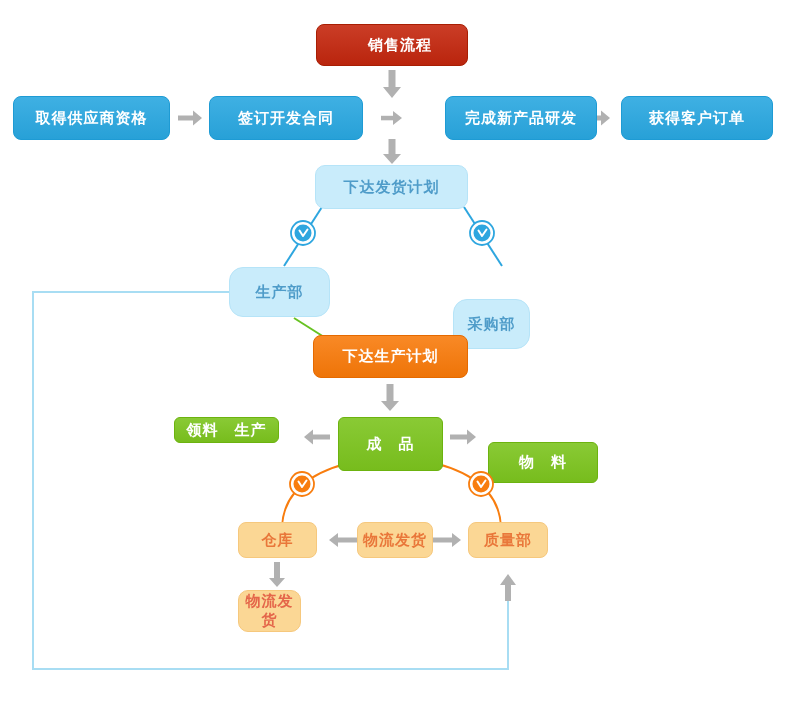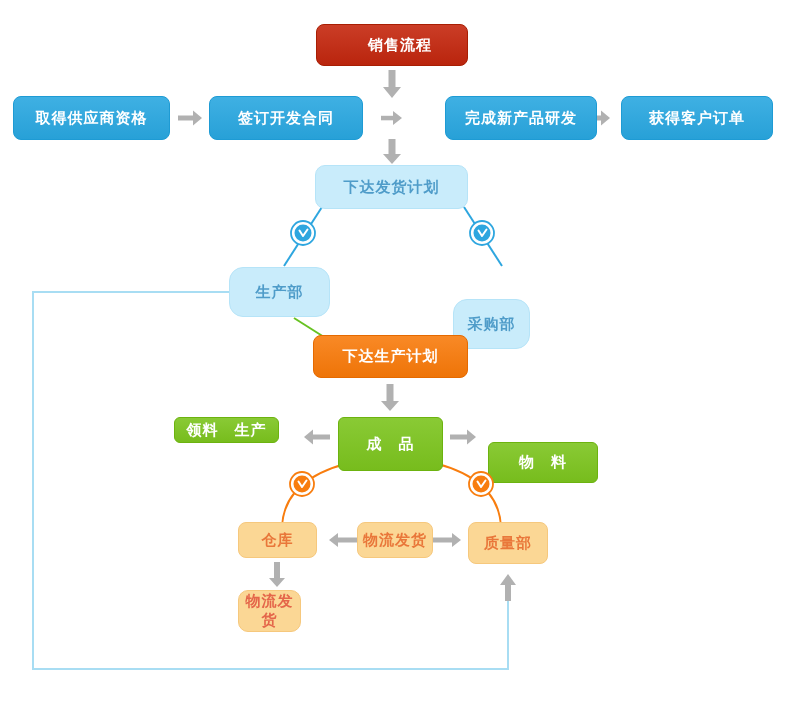--- a/index.html
+++ b/index.html
@@ -115,21 +115,21 @@
   <div class="node lightblue r14" style="left:453px;top:267px;width:77px;height:50px;margin-top:32px;">采购部</div>
 
   <div class="node orange" style="left:313px;top:335px;width:155px;height:43px;">下达生产计划</div>
 
   <div class="node green" style="left:174px;top:417px;width:105px;height:26px;">领料　生产</div>
   <div class="node green" style="left:338px;top:417px;width:105px;height:54px;text-align:right;">成　品</div>
   <div class="node green" style="left:488px;top:442px;width:110px;height:41px;">物　料</div>
 
   <div class="node lightorange" style="left:238px;top:522px;width:79px;height:36px;">仓库</div>
   <div class="node lightorange" style="left:357px;top:522px;width:76px;height:36px;">物流发货</div>
-  <div class="node lightorange" style="left:468px;top:522px;width:80px;height:42px;">质量部</div>
+  <div class="node lightorange" style="left:468px;top:522px;width:80px;height:36px;">质量部</div>
 
   <div class="node lightorange logi r10" style="left:238px;top:590px;width:63px;height:42px;">物流发货</div>
 
   <div class="clock" style="left:290px;top:220px;">
     <svg width="26" height="26" viewBox="0 0 26 26">
       <circle cx="13" cy="13" r="12" fill="#ffffff" stroke="var(--line-blue)" stroke-width="1.8"></circle>
       <circle cx="13" cy="13" r="8.5" fill="var(--line-blue)"></circle>
       <polyline points="9.5,10.5 13,16 17.5,9.5" fill="none" stroke="#ffffff" stroke-width="2" stroke-linecap="round" stroke-linejoin="round"></polyline>
     </svg>
   </div>

